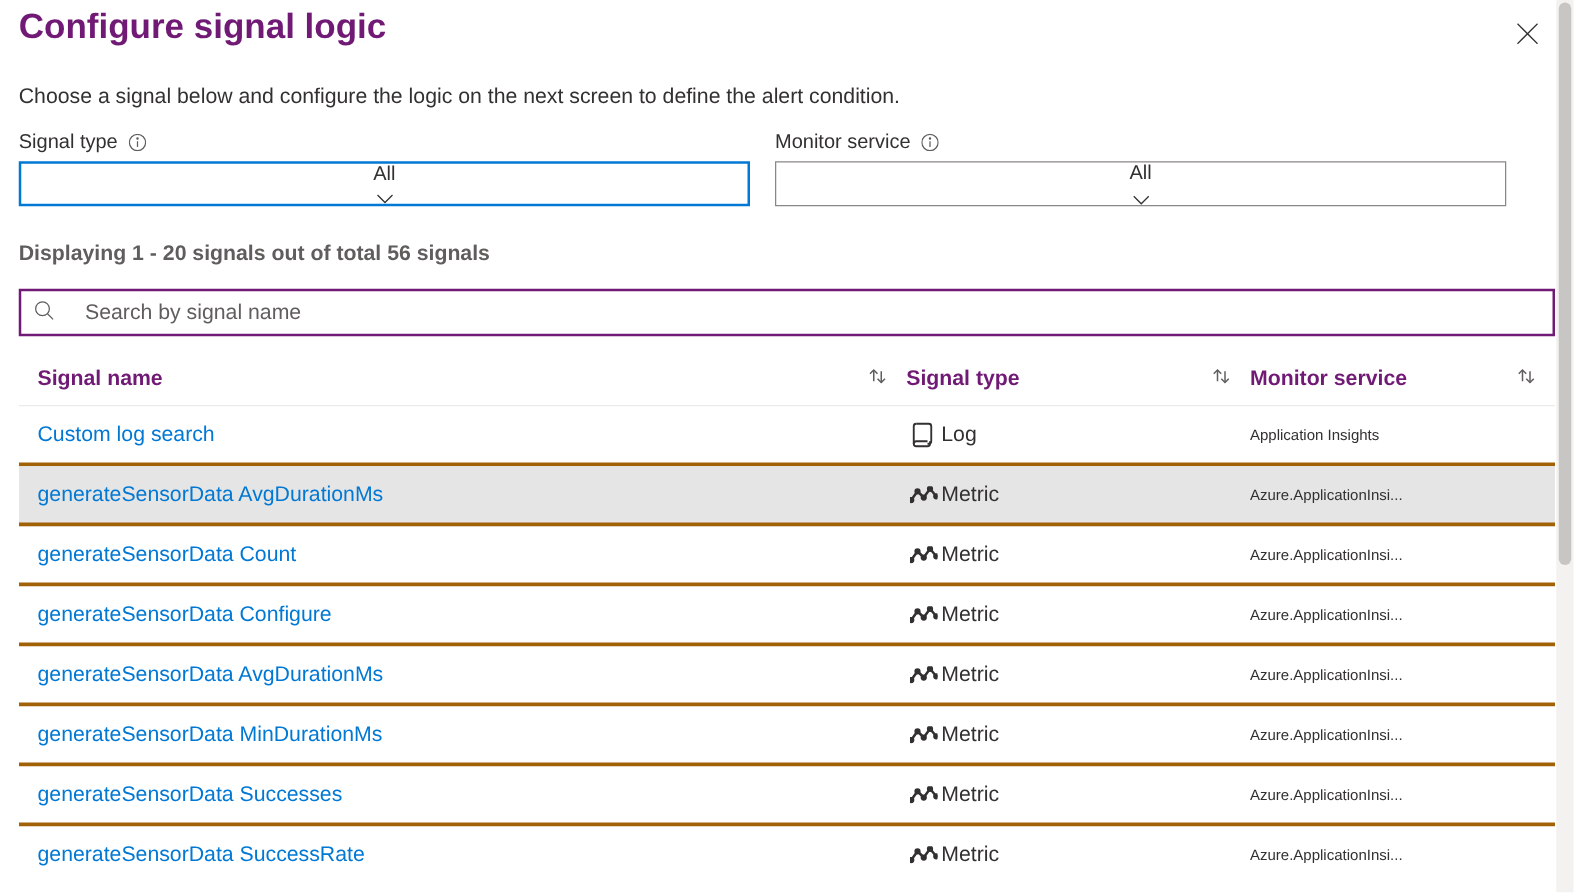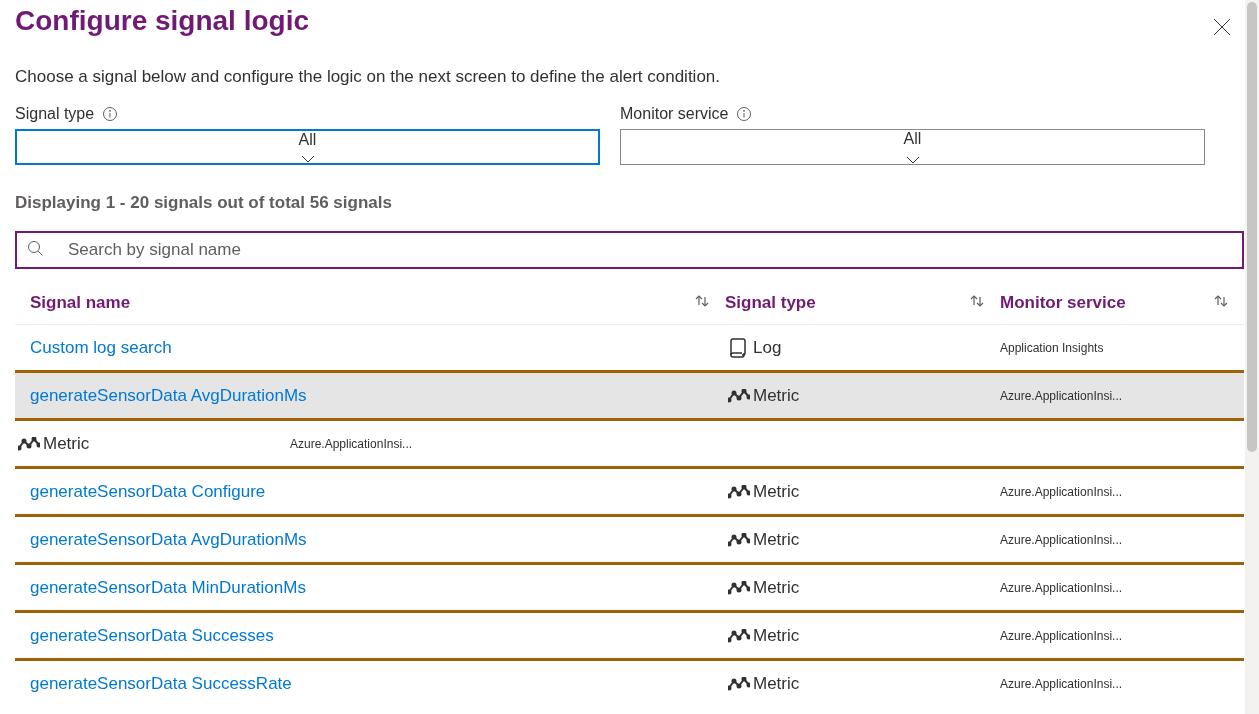--- a/index.html
+++ b/index.html
@@ -338,20 +338,21 @@
   <circle cx="11" cy="9" r="1.5" fill="#323130"></circle>
   <circle cx="16" cy="2" r="1.5" fill="#323130"></circle>
   <circle cx="21" cy="8" r="1.5" fill="#323130"></circle>
 </svg>
           </span>
           <span class="td-type-text">Metric</span>
         </div>
         <div class="td-service">Azure.ApplicationInsi...</div>
       </div>
       <div class="table-row">
+        <div class="td-name">generateSensorData Count</div>
         <div class="td-type">
           <span class="td-type-icon">
             <svg width="22" height="14" viewBox="0 0 22 14" fill="none" stroke="#323130" stroke-width="2" stroke-linecap="round" stroke-linejoin="round">
   <polyline points="1,11 6,4 11,9 16,2 21,8"></polyline>
   <circle cx="1" cy="11" r="1.5" fill="#323130"></circle>
   <circle cx="6" cy="4" r="1.5" fill="#323130"></circle>
   <circle cx="11" cy="9" r="1.5" fill="#323130"></circle>
   <circle cx="16" cy="2" r="1.5" fill="#323130"></circle>
   <circle cx="21" cy="8" r="1.5" fill="#323130"></circle>
 </svg>

